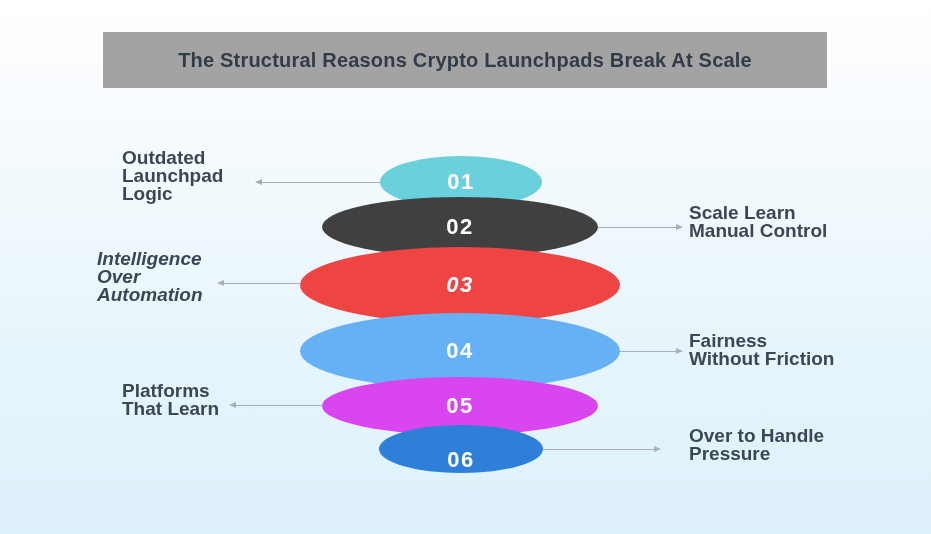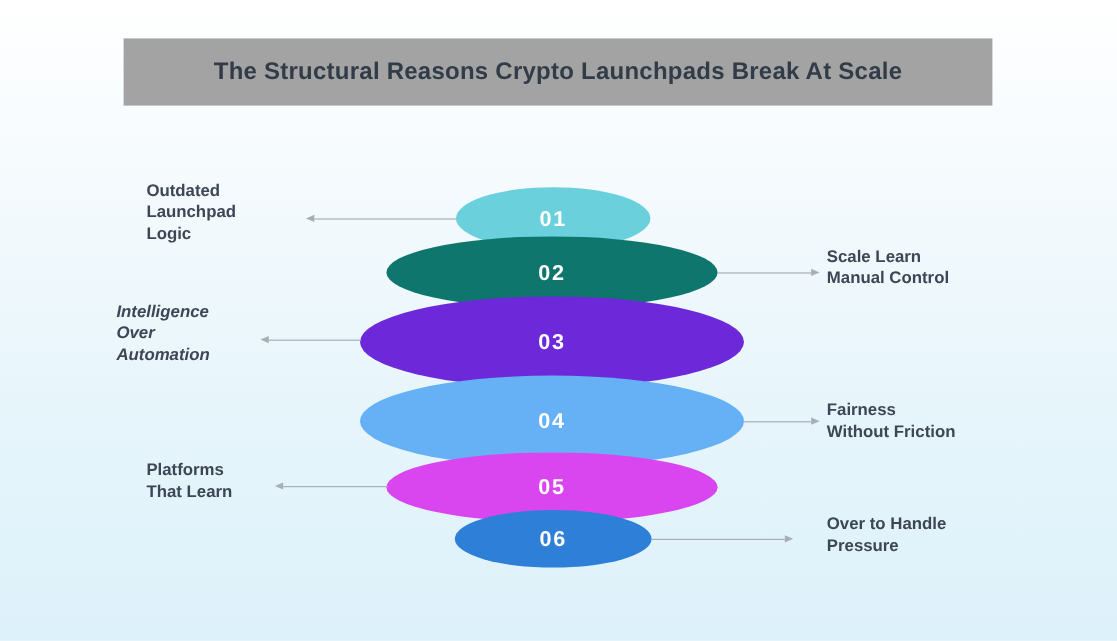--- a/index.html
+++ b/index.html
@@ -13,30 +13,30 @@
     background:#a3a3a3;display:flex;align-items:center;justify-content:center;
   }
   .banner h1{
     margin:0;font-size:20px;font-weight:700;color:#323c48;letter-spacing:.2px;
   }
   .ellipse{
     position:absolute;border-radius:50%;
     display:flex;align-items:center;justify-content:center;
   }
   .ellipse .num{
-    color:#ffffff;font-size:18px;font-weight:700;letter-spacing:1.5px;
+    color:#ffffff;font-size:22px;font-weight:700;letter-spacing:1.5px;
   }
   .e1{left:380px;top:156px;width:162px;height:52px;z-index:1;}
   .e2{left:322px;top:197px;width:276px;height:60px;z-index:2;}
   .e3{left:300px;top:247px;width:320px;height:76px;z-index:3;}
   .e4{left:300px;top:313px;width:320px;height:76px;z-index:4;}
   .e5{left:322px;top:377px;width:276px;height:58px;z-index:5;}
-  .e6{left:379px;top:425px;width:164px;height:48px;z-index:6;}
+  .e6{left:379px;top:425px;width:164px;height:48px;z-index:6;align-items:flex-end;}
   .label{
-    position:absolute;font-size:14px;font-weight:700;color:#3d4655;
+    position:absolute;font-size:19px;font-weight:700;color:#3d4655;
     line-height:18px;white-space:pre-line;z-index:8;
   }
   .lab1{left:122px;top:149px;}
   .lab2{left:689px;top:204px;}
   .lab3{left:97px;top:250px;font-style:italic;}
   .lab4{left:689px;top:332px;}
   .lab5{left:122px;top:382px;}
   .lab6{left:689px;top:427px;}
   .arrow{position:absolute;height:1px;background:#a9aeb5;z-index:7;}
   .arrow::before{content:'';position:absolute;top:-3px;width:0;height:0;
@@ -53,24 +53,24 @@
 </head>
 <body>
 
 <div class="banner">
   <h1>The Structural Reasons Crypto Launchpads Break At Scale</h1>
 </div>
 
 <div class="ellipse e1" style="background: rgb(105, 208, 220);">
   <span class="num">01</span>
 </div>
-<div class="ellipse e2" style="background: #0f766e;">
+<div class="ellipse e2" style="background: #404040;">
   <span class="num">02</span>
 </div>
-<div class="ellipse e3" style="background: #6d28d9;">
+<div class="ellipse e3" style="background: #ef4444; font-style: italic;">
   <span class="num">03</span>
 </div>
 <div class="ellipse e4" style="background: rgb(102, 177, 246); text-align: center;">
   <span class="num">04</span>
 </div>
 <div class="ellipse e5" style="background: #d946ef;">
   <span class="num">05</span>
 </div>
 <div class="ellipse e6" style="background: rgb(46, 127, 216);">
   <span class="num">06</span>

